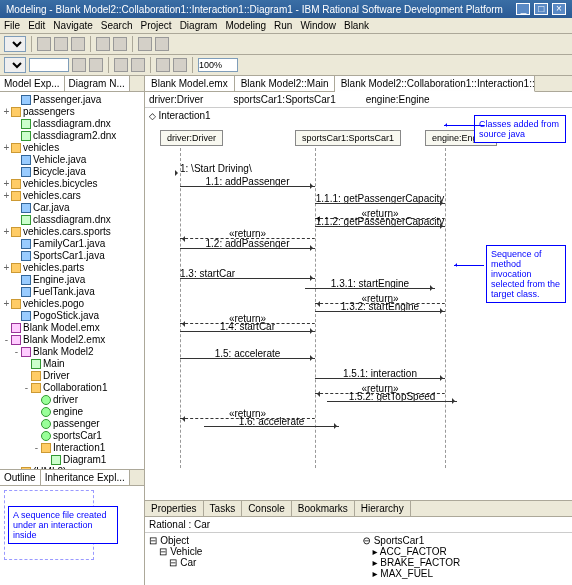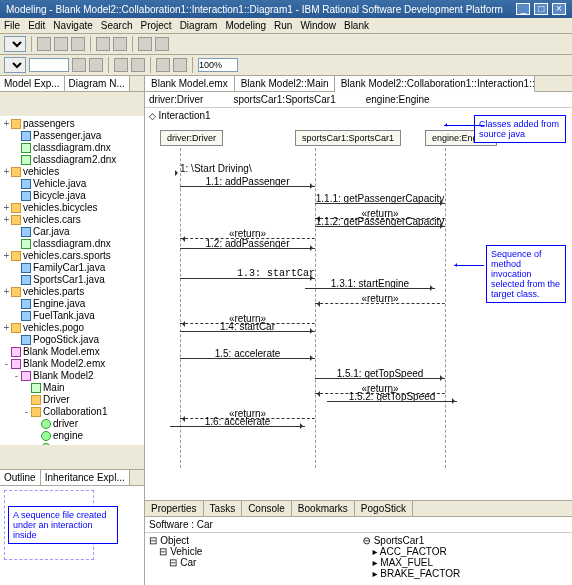--- a/index.html
+++ b/index.html
@@ -7,21 +7,21 @@
 .titlebar { background: linear-gradient(#3a6ea5, #2a5a95); color: #fff; padding: 3px 6px; font-size: 11px; display: flex; justify-content: space-between; align-items: center; }
 .titlebar-btns span { display: inline-block; width: 14px; height: 12px; background: #5a8ac5; border: 1px solid #fff; margin-left: 1px; text-align: center; line-height: 10px; }
 .menubar { background: #ece9d8; padding: 2px 4px; border-bottom: 1px solid #aca899; }
 .menubar span { margin-right: 8px; cursor: default; }
 .toolbar { background: #ece9d8; padding: 2px 4px; border-bottom: 1px solid #aca899; display: flex; align-items: center; gap: 3px; }
 .toolbar .icon { width: 14px; height: 14px; background: #d4d0c8; border: 1px solid #999; display: inline-block; }
 .toolbar .sep { width: 1px; height: 16px; background: #aca899; margin: 0 2px; }
 .toolbar input { width: 40px; height: 14px; border: 1px solid #7f9db9; font-size: 9px; }
 .toolbar select { height: 16px; border: 1px solid #7f9db9; font-size: 9px; }
 .main { display: flex; height: 510px; }
-.left { width: 145px; display: flex; flex-direction: column; border-right: 1px solid #aca899; gap: 24px; }
+.left { width: 145px; display: flex; flex-direction: column; border-right: 1px solid #aca899; }
 .tabs-lr { display: flex; background: #ece9d8; border-bottom: 1px solid #aca899; font-size: 9px; }
 .tabs-lr div { padding: 2px 4px; border-right: 1px solid #aca899; background: #fff; }
 .tree { background: #fff; flex: 1; overflow: auto; padding: 2px; font-size: 9px; line-height: 12px; }
 .tree-item { white-space: nowrap; }
 .tree-item .tw { display: inline-block; width: 9px; text-align: center; color: #666; }
 .tree-item .ic { display: inline-block; width: 10px; height: 10px; background: #fc6; border: 1px solid #c93; margin-right: 2px; vertical-align: middle; }
 .tree-item .ic.j { background: #9cf; border-color: #369; }
 .tree-item .ic.d { background: #cfc; border-color: #393; }
 .tree-item .ic.m { background: #fcf; border-color: #939; }
 .tree-item .ic.o { background: #9f9; border-color: #393; border-radius: 50%; }
@@ -94,22 +94,22 @@
   <input value="100%" style="">
 </div>
 
 <div class="main">
   <div class="left">
     <div class="tabs-lr" id="left-tabs">
         <div>Model Exp...</div>
         <div>Diagram N...</div>
       </div>
     <div class="tree" id="tree">
+        <div class="tree-item" style="padding-left: 10px;"><span class="tw"></span><span class="ic j"></span>Passenger.java</div>
         <div class="tree-item" style="padding-left: 0px;"><span class="tw">+</span><span class="ic "></span>passengers</div>
-        <div class="tree-item" style="padding-left: 10px;"><span class="tw"></span><span class="ic j"></span>Passenger.java</div>
         <div class="tree-item" style="padding-left: 10px;"><span class="tw"></span><span class="ic d"></span>classdiagram.dnx</div>
         <div class="tree-item" style="padding-left: 10px;"><span class="tw"></span><span class="ic d"></span>classdiagram2.dnx</div>
         <div class="tree-item" style="padding-left: 0px;"><span class="tw">+</span><span class="ic "></span>vehicles</div>
         <div class="tree-item" style="padding-left: 10px;"><span class="tw"></span><span class="ic j"></span>Vehicle.java</div>
         <div class="tree-item" style="padding-left: 10px;"><span class="tw"></span><span class="ic j"></span>Bicycle.java</div>
         <div class="tree-item" style="padding-left: 0px;"><span class="tw">+</span><span class="ic "></span>vehicles.bicycles</div>
         <div class="tree-item" style="padding-left: 0px;"><span class="tw">+</span><span class="ic "></span>vehicles.cars</div>
         <div class="tree-item" style="padding-left: 10px;"><span class="tw"></span><span class="ic j"></span>Car.java</div>
         <div class="tree-item" style="padding-left: 10px;"><span class="tw"></span><span class="ic d"></span>classdiagram.dnx</div>
         <div class="tree-item" style="padding-left: 0px;"><span class="tw">+</span><span class="ic "></span>vehicles.cars.sports</div>
@@ -187,84 +187,88 @@
         </div>
         <div class="msg" style="top: 120px; left: 35px;">
           <div style="text-align: center; width: 135px;">«return»</div>
           <div class="arrow dash left" style="width: 135px; top: 10px;"></div>
         </div>
         <div class="msg" style="top: 130px; left: 35px;">
           <div style="text-align: center; width: 135px;">1.2: addPassenger</div>
           <div class="arrow" style="width: 135px; top: 10px;"></div>
         </div>
         <div class="msg" style="top: 160px; left: 35px;">
-          <div style="text-align: right; width: 135px; font-family: Liberation Mono, monospace;">1.3: startCar</div>
+          <div style="text-align: left; width: 135px;">1.3: startCar</div>
           <div class="arrow" style="width: 135px; top: 10px;"></div>
         </div>
         <div class="msg" style="top: 170px; left: 160px;">
           <div style="text-align: center; width: 130px;">1.3.1: startEngine</div>
           <div class="arrow" style="width: 130px; top: 10px;"></div>
         </div>
         <div class="msg" style="top: 185px; left: 170px;">
           <div style="text-align: center; width: 130px;">«return»</div>
           <div class="arrow dash left" style="width: 130px; top: 10px;"></div>
         </div>
+        <div class="msg" style="top: 193px; left: 170px;">
+          <div style="text-align: center; width: 130px;">1.3.2: startEngine</div>
+          <div class="arrow" style="width: 130px; top: 10px;"></div>
+        </div>
         <div class="msg" style="top: 205px; left: 35px;">
           <div style="text-align: center; width: 135px;">«return»</div>
           <div class="arrow dash left" style="width: 135px; top: 10px;"></div>
         </div>
         <div class="msg" style="top: 213px; left: 35px;">
           <div style="text-align: center; width: 135px;">1.4: startCar</div>
           <div class="arrow" style="width: 135px; top: 10px;"></div>
         </div>
         <div class="msg" style="top: 240px; left: 35px;">
           <div style="text-align: center; width: 135px;">1.5: accelerate</div>
           <div class="arrow" style="width: 135px; top: 10px;"></div>
         </div>
         <div class="msg" style="top: 260px; left: 170px;">
-          <div style="text-align: center; width: 130px;">1.5.1: getTopSpeed</div>
+          <div style="text-align: center; width: 130px;">1.5.1: interaction</div>
           <div class="arrow" style="width: 130px; top: 10px;"></div>
         </div>
         <div class="msg" style="top: 275px; left: 170px;">
           <div style="text-align: center; width: 130px;">«return»</div>
           <div class="arrow dash left" style="width: 130px; top: 10px;"></div>
         </div>
         <div class="msg" style="top: 283px; left: 170px; padding-left: 12px;">
           <div style="text-align: center; width: 130px;">1.5.2: getTopSpeed</div>
           <div class="arrow" style="width: 130px; top: 10px;"></div>
         </div>
         <div class="msg" style="top: 300px; left: 35px;">
           <div style="text-align: center; width: 135px;">«return»</div>
           <div class="arrow dash left" style="width: 135px; top: 10px;"></div>
         </div>
-        <div class="msg" style="top: 308px; left: 25px;">
+        <div class="msg" style="top: 308px; left: 35px; padding-left: 24px;">
           <div style="text-align: center; width: 135px;">1.6: accelerate</div>
           <div class="arrow" style="width: 135px; top: 10px;"></div>
         </div>
       </div>
     <div class="bottom-tabs" id="bottom-tabs">
         <div>Properties</div>
         <div>Tasks</div>
         <div>Console</div>
         <div>Bookmarks</div>
-        <div>PogoStick</div>
+        <div>Hierarchy</div>
       </div>
     <div class="bottom-panel">
-      <div class="hdr">Software : Car</div>
+      <div class="hdr">Rational : Car</div>
       <div class="cols">
         <div id="hleft">
             <div style="padding-left: 0px;">⊟ <span class="ic"></span> Object</div>
             <div style="padding-left: 10px;">⊟ <span class="ic"></span> Vehicle</div>
             <div style="padding-left: 20px;">⊟ <span class="ic"></span> Car</div>
           </div>
         <div id="hright">
             <div style="padding-left: 0px;">⊖ SportsCar1</div>
             <div style="padding-left: 10px;">▸ ACC_FACTOR</div>
+            <div style="padding-left: 10px;">▸ BRAKE_FACTOR</div>
             <div style="padding-left: 10px;">▸ MAX_FUEL</div>
-            <div style="padding-left: 10px;">▸ BRAKE_FACTOR</div>
           </div>
       </div>
     </div>
   </div>
 </div>
 
 <div class="callout" style="top:115px;right:6px;width:92px">Classes added from source java</div>
 <div class="callout-arrow" style="top:125px;right:88px;width:40px"></div>
 
 <div class="callout" style="top:245px;right:6px;width:80px">Sequence of method invocation selected from the target class.</div>

